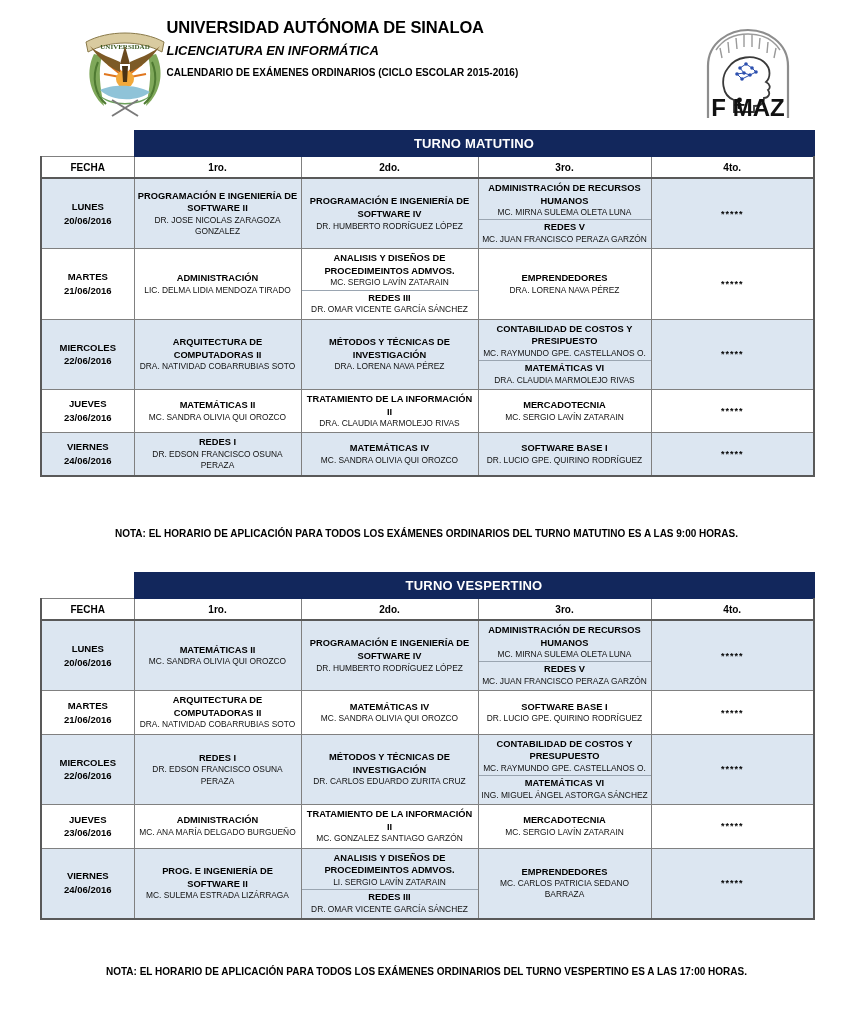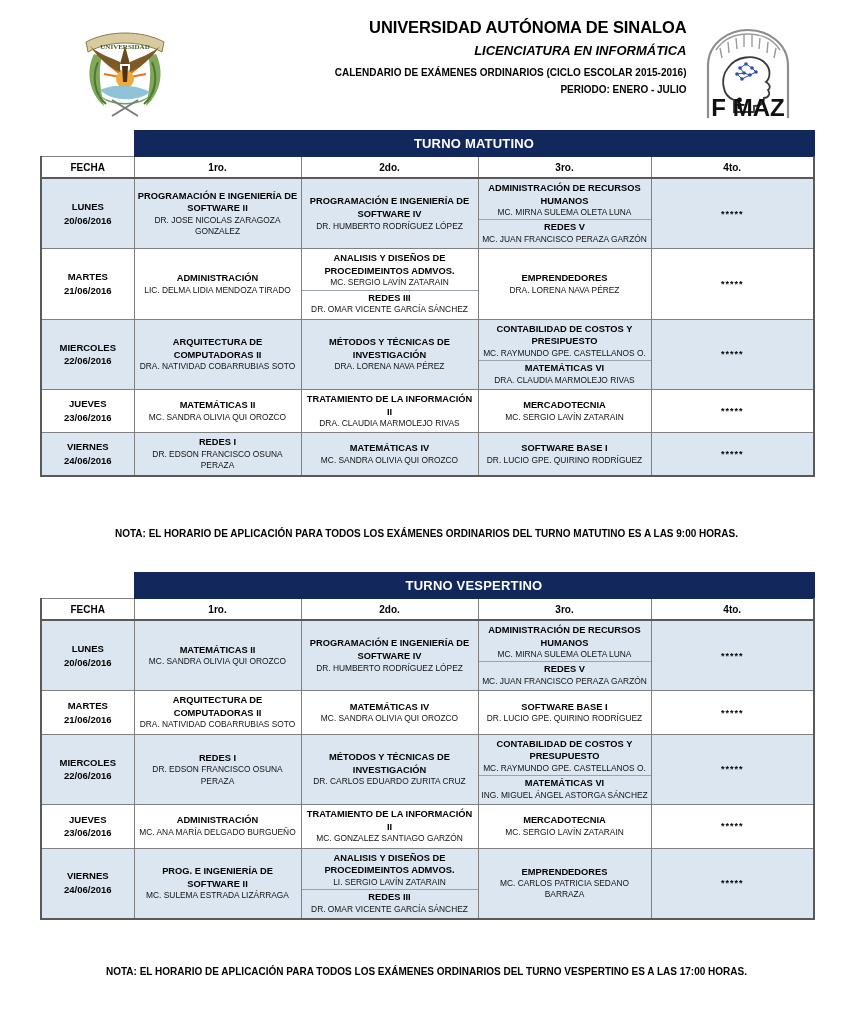--- a/index.html
+++ b/index.html
@@ -39,21 +39,21 @@
   }
   .logo-right {
     position: absolute;
     left: 692px;
     top: 24px;
     width: 112px;
     height: 98px;
   }
   .header-text {
     padding-top: 16px;
-    text-align: right;
+    text-align: left;
     width: 520px;
   }
   .ht-line1 {
     font-size: 16.5px;
     font-weight: bold;
     letter-spacing: -0.1px;
     line-height: 1.45;
   }
   .ht-line2 {
     font-size: 14.5px;
@@ -231,21 +231,20 @@
 
         <line x1="34" y1="84" x2="60" y2="100" stroke="#7a7a7a" stroke-width="2"></line>
         <line x1="60" y1="84" x2="34" y2="100" stroke="#7a7a7a" stroke-width="2"></line>
       </svg>
     </div>
 
     <div class="header-text">
       <div class="ht-line1">UNIVERSIDAD AUTÓNOMA DE SINALOA</div>
       <div class="ht-line3">LICENCIATURA EN INFORMÁTICA</div>
       <div class="ht-line4">CALENDARIO DE EXÁMENES ORDINARIOS (CICLO ESCOLAR 2015-2016)</div>
-      <div class="ht-line5">PERIODO: ENERO - JULIO</div>
     </div>
 
     <div class="logo-right">
       <svg viewBox="0 0 112 98" width="112" height="98" aria-hidden="true">
 
         <path d="M16 94 L16 42 C16 18 38 6 56 6 C74 6 96 18 96 42 L96 94" fill="none" stroke="#8d8d8d" stroke-width="2.2"></path>
 
         <g stroke="#9a9a9a" stroke-width="1.4">
           <path d="M24 26 C32 14 44 10 56 10 C68 10 80 14 88 26" fill="none"></path>
           <line x1="28" y1="24" x2="30" y2="34"></line>

